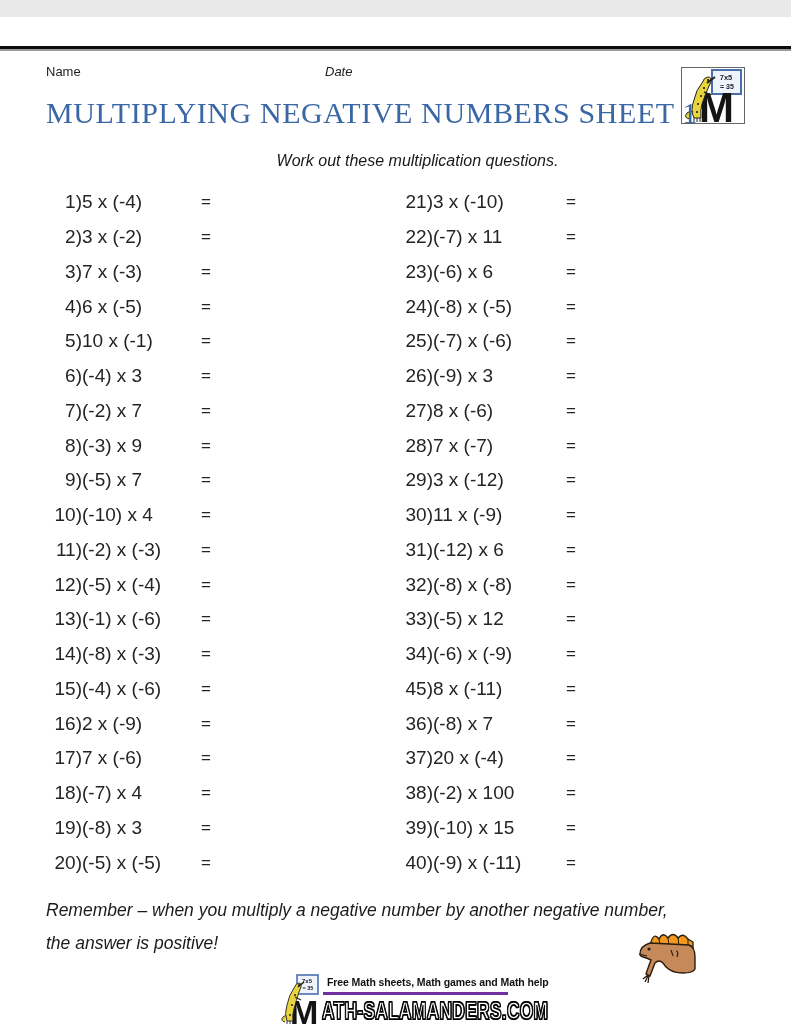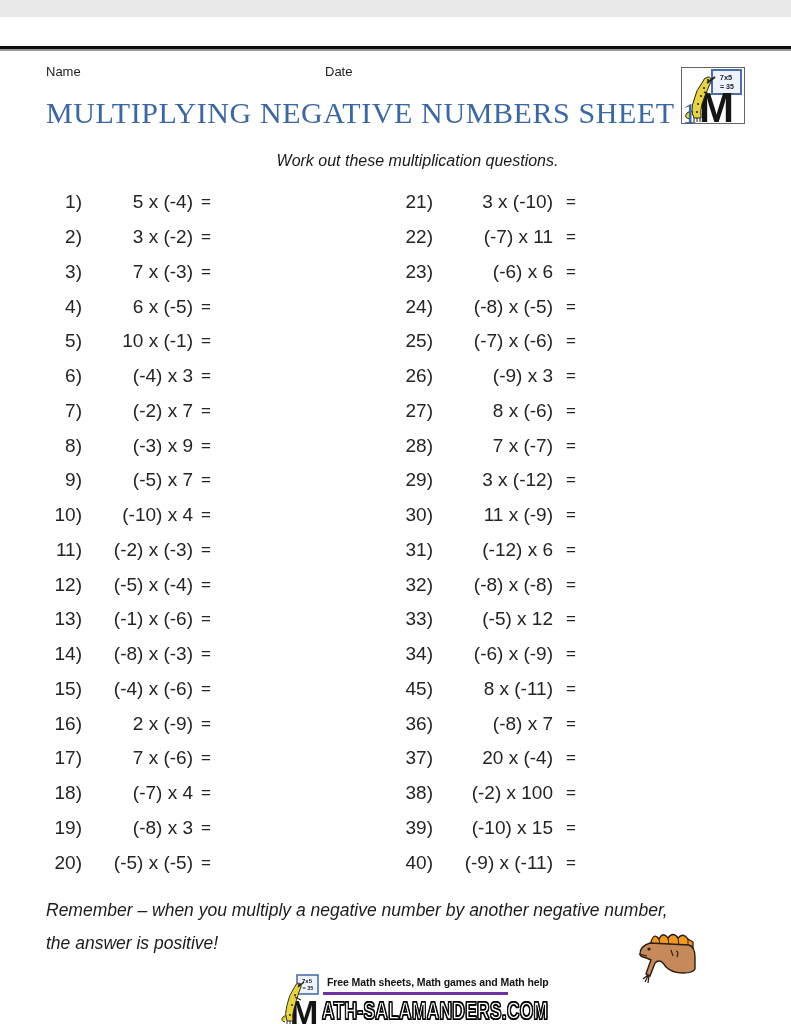--- a/index.html
+++ b/index.html
@@ -1,35 +1,35 @@
 <!DOCTYPE html>
 <html><head>
 <meta charset="utf-8">
 <style>
   html,body{margin:0;padding:0;background:#e9e9e9;}
   .page{position:relative;width:791px;height:1024px;background:#fff;margin:17px auto;
         font-family:"Liberation Sans",sans-serif;color:#242424;overflow:hidden;}
   .top-rule{position:absolute;left:0;top:29px;width:791px;height:3px;background:#0d0d0d;
         border-bottom:2px solid #9a9a9a;}
   .name-label{position:absolute;left:46px;top:47px;font-size:13px;color:#1c1c1c;}
-  .date-label{position:absolute;left:325px;top:47px;font-size:13px;color:#1c1c1c;}
+  .date-label{position:absolute;left:325px;top:47px;font-size:13px;color:#1c1c1c;font-style:italic;}
   .logo-box{position:absolute;left:681px;top:50px;width:64px;height:57px;border:1px solid #666;
         background:#fff;box-sizing:border-box;}
   .page-title{position:absolute;left:46px;top:79px;margin:0;font-family:"Liberation Serif",serif;
         font-weight:normal;font-size:30px;letter-spacing:0.6px;color:#3a67a5;white-space:nowrap;}
   .instruction{position:absolute;left:0;top:135px;width:791px;text-align:center;
         font-style:italic;font-size:16px;color:#1a1a1a;padding-left:22px;}
   .qcol{position:absolute;top:168px;}
   .qcol-left{left:30px;}
   .qcol-right{left:352px;}
   .qrow{display:flex;align-items:center;height:34.75px;font-size:19px;color:#242424;}
   .qnum{text-align:right;}
   .qcol-left .qnum{width:52px;}
   .qcol-right .qnum{width:81px;}
-  .qexpr{text-align:right;white-space:nowrap;}
+  .qexpr{text-align:left;white-space:nowrap;}
   .qcol-left .qexpr{width:111px;}
   .qcol-right .qexpr{width:120px;}
   .qeq{font-size:17px;}
   .qcol-left .qeq{margin-left:8px;}
   .qcol-right .qeq{margin-left:13px;}
   .note-line{position:absolute;left:46px;font-style:italic;font-size:17.5px;color:#1b1b1b;white-space:nowrap;}
   .note-line1{top:883px;}
   .note-line2{top:916px;}
   .lizard{position:absolute;left:637px;top:912px;width:62px;height:60px;}
   .footer-icon{position:absolute;left:281px;top:956px;width:50px;height:54px;}

